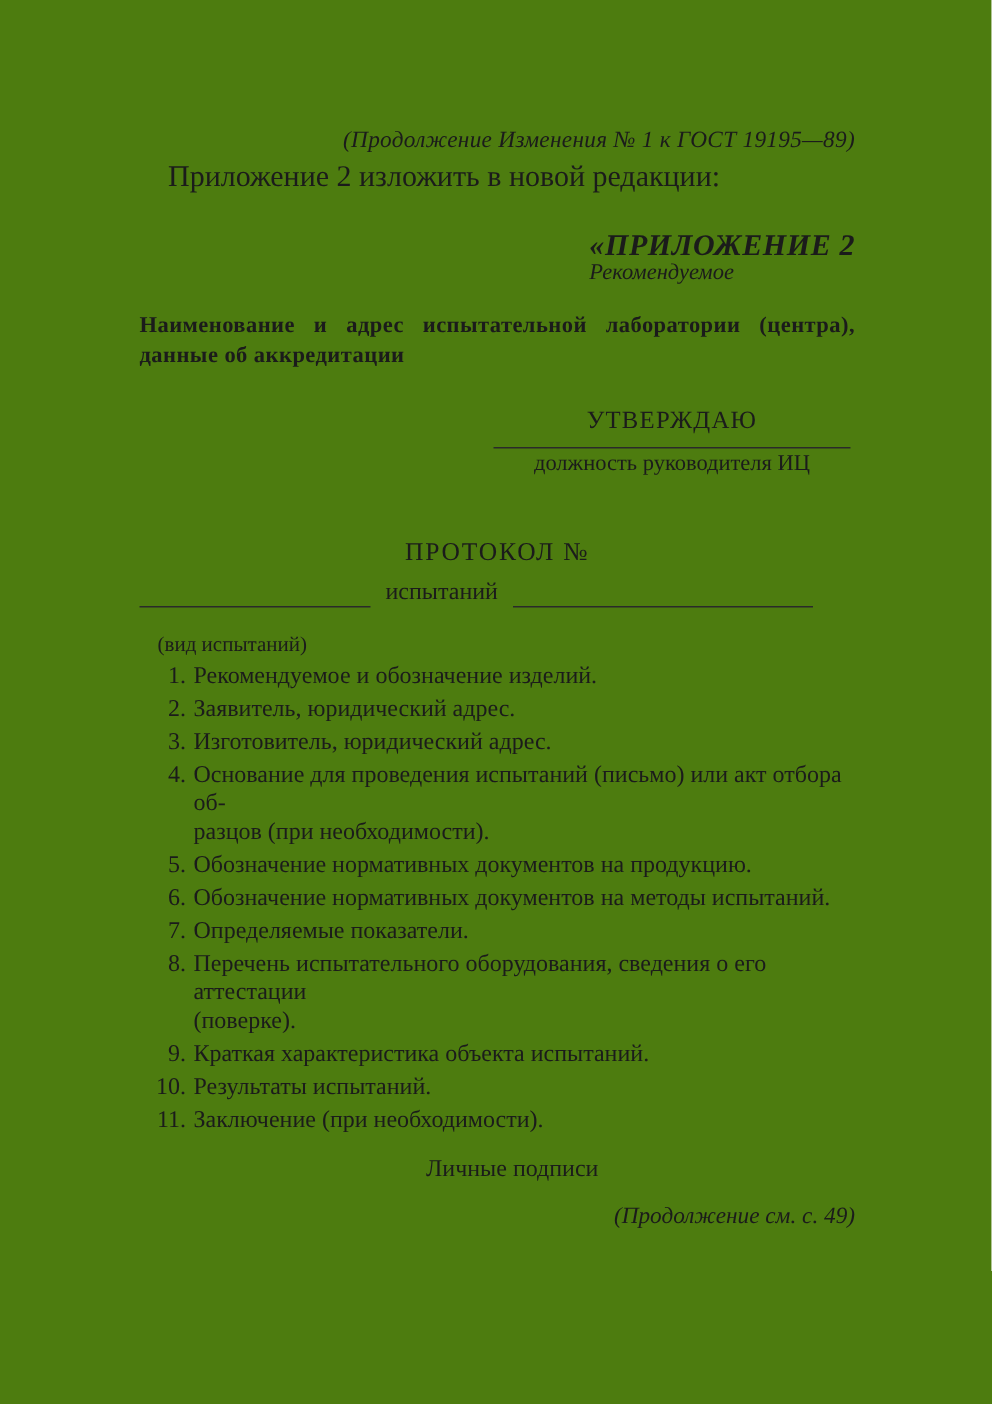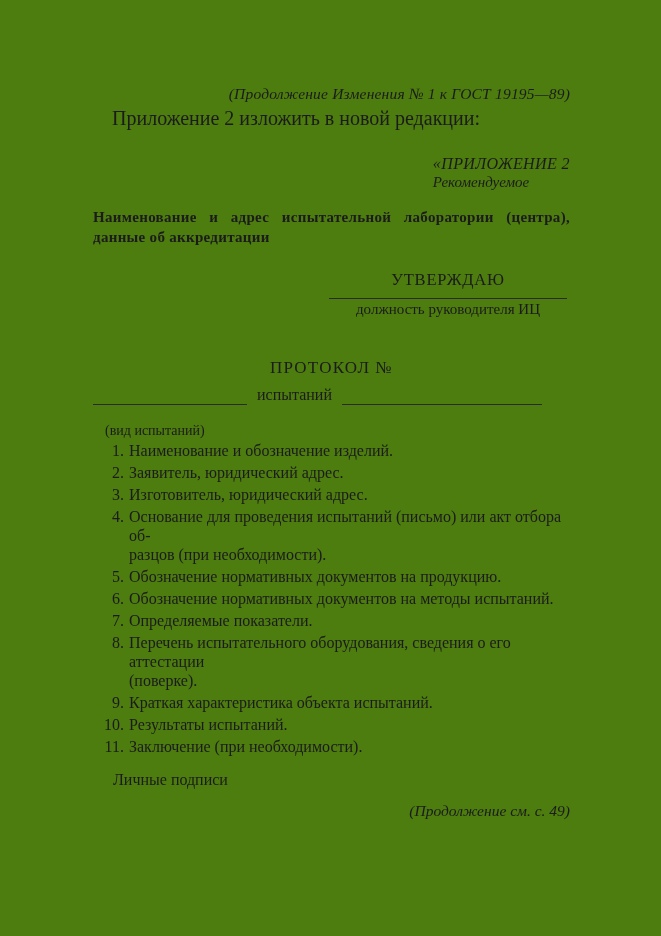--- a/index.html
+++ b/index.html
@@ -36,23 +36,23 @@
   }
 
   
   .appendix {
     margin-top: 27px;
     margin-left: auto;
     width: fit-content;
     text-align: left;
   }
   .appendix-title {
-    font-weight: normal;
+    font-weight: bold;
     font-style: italic;
-    font-size: 16px;
+    font-size: 20px;
     line-height: 18px;
     letter-spacing: 0.4px;
     text-align: right;
   }
   .appendix-sub {
     font-style: italic;
     font-size: 15px;
     line-height: 18px;
   }
 
@@ -146,21 +146,21 @@
     left: 0;
     width: 31px;
     text-align: right;
   }
   .protocol-list .txt { white-space: pre-line; }
 
   
   .signatures {
     margin-top: 14px;
     display: flex;
-    justify-content: space-between;
+    justify-content: center;
     padding-left: 20px;
     font-size: 16px;
     line-height: 20px;
   }
   .cont-note {
     margin-top: 11px;
     font-size: 15.5px;
     line-height: 20px;
   }
 </style>
@@ -191,21 +191,21 @@
     <span class="blank-a">
       <span class="vid-caption">(вид испытаний)</span>
     </span>
     <span class="blank-word">испытаний</span>
     <span class="blank-b"></span>
   </div>
 
   <ol class="protocol-list">
     <li>
       <span class="num">1.</span>
-      <span class="txt">Наименование и обозначение изделий.</span>
+      <span class="txt">Рекомендуемое и обозначение изделий.</span>
     </li>
     <li>
       <span class="num">2.</span>
       <span class="txt">Заявитель, юридический адрес.</span>
     </li>
     <li>
       <span class="num">3.</span>
       <span class="txt">Изготовитель, юридический адрес.</span>
     </li>
     <li>

